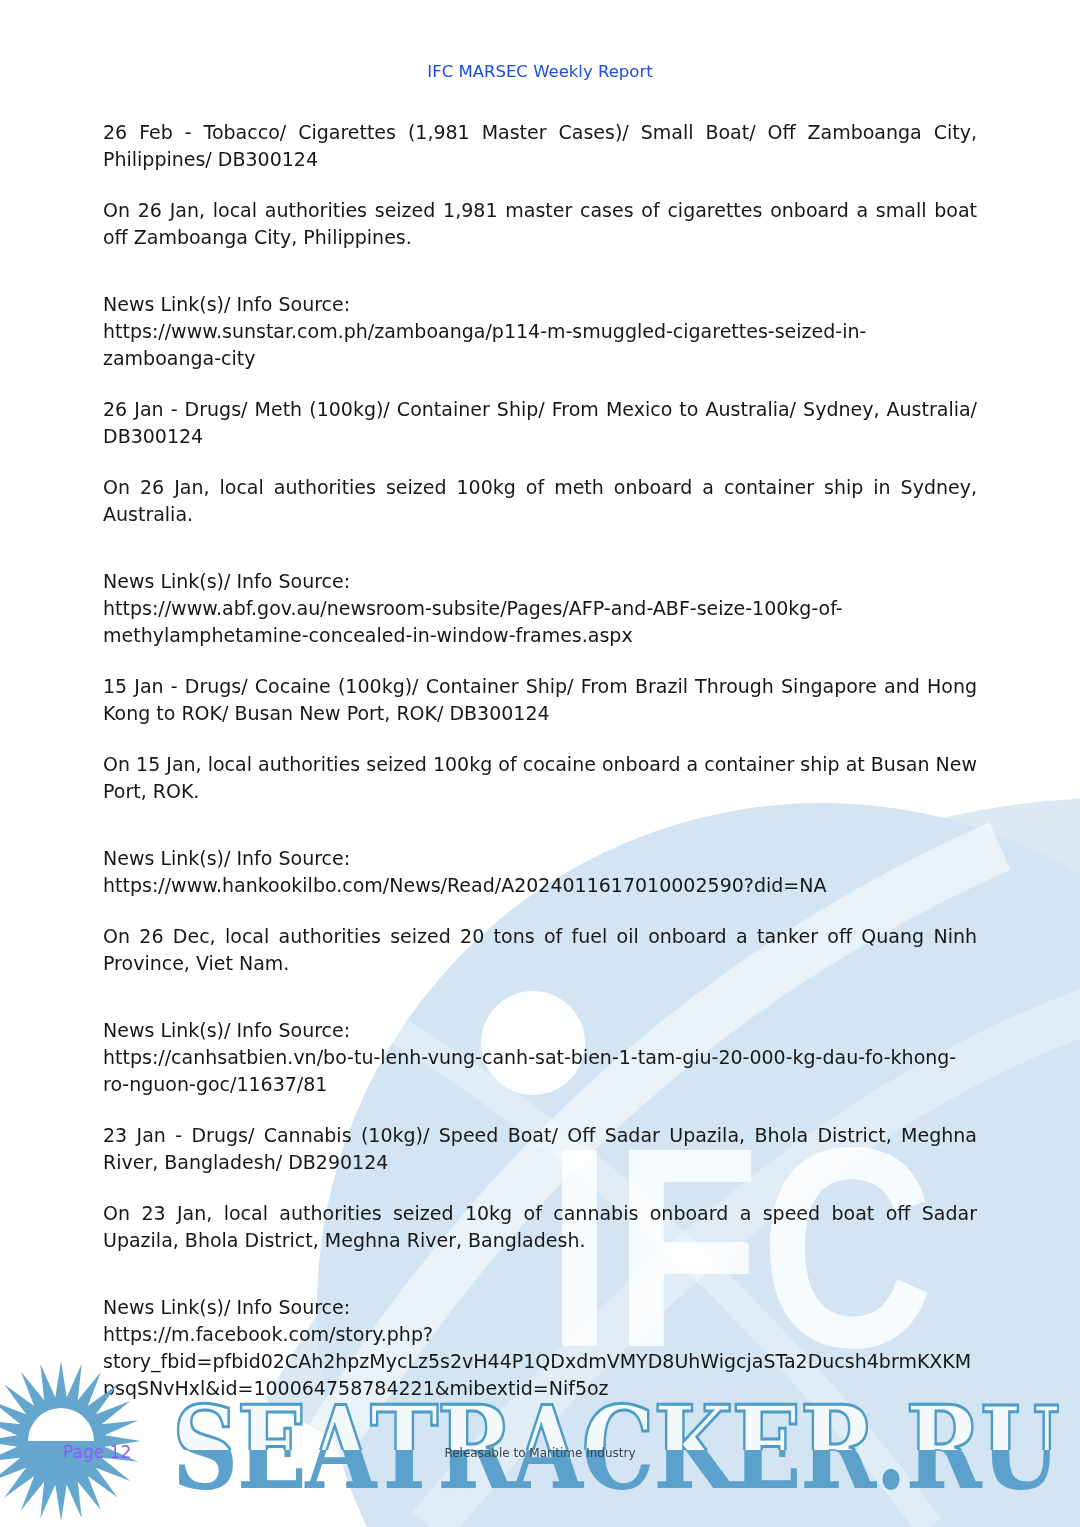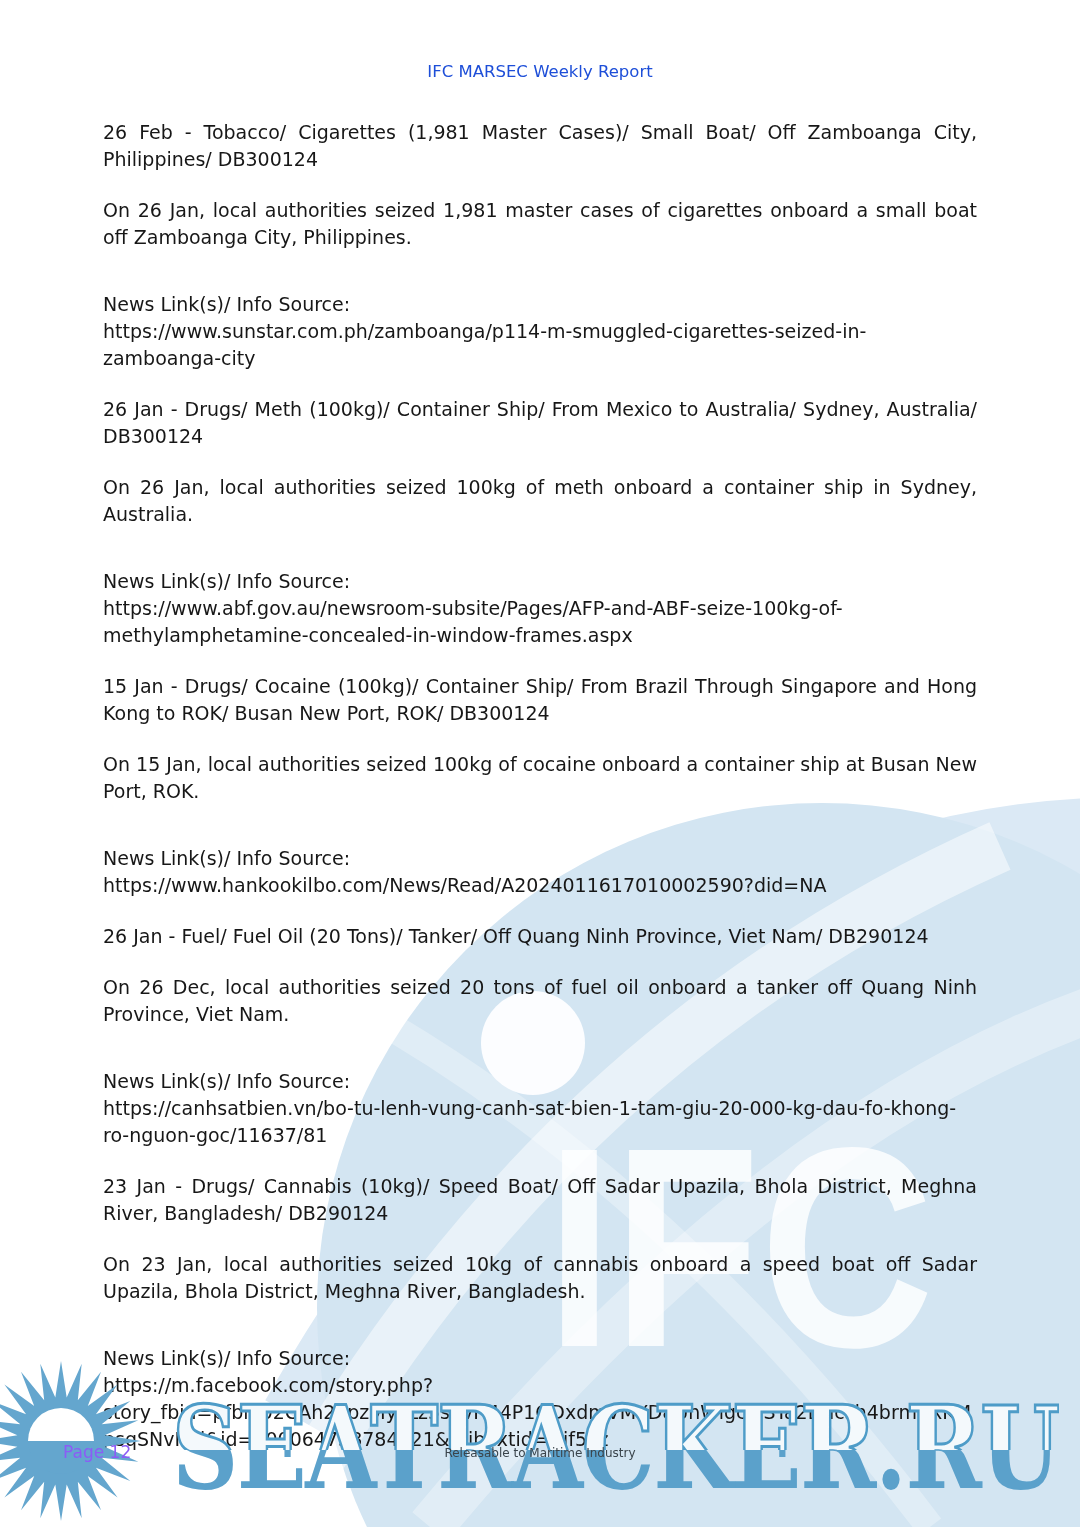--- a/index.html
+++ b/index.html
@@ -91,21 +91,20 @@
     </section>
 
     <section>
       <p>15 Jan - Drugs/ Cocaine (100kg)/ Container Ship/ From Brazil Through Singapore and Hong Kong to ROK/ Busan New Port, ROK/ DB300124</p>
       <p>On 15 Jan, local authorities seized 100kg of cocaine onboard a container ship at Busan New Port, ROK.</p>
       <p class="source-label">News Link(s)/ Info Source:</p>
       <p class="source-url">https://www.hankookilbo.com/News/Read/A2024011617010002590?did=NA</p>
     </section>
 
     <section>
-      <p>26 Jan - Fuel/ Fuel Oil (20 Tons)/ Tanker/ Off Quang Ninh Province, Viet Nam/ DB290124</p>
       <p>On 26 Dec, local authorities seized 20 tons of fuel oil onboard a tanker off Quang Ninh Province, Viet Nam.</p>
       <p class="source-label">News Link(s)/ Info Source:</p>
       <p class="source-url">https://canhsatbien.vn/bo-tu-lenh-vung-canh-sat-bien-1-tam-giu-20-000-kg-dau-fo-khong-ro-nguon-goc/11637/81</p>
     </section>
 
     <section>
       <p>23 Jan - Drugs/ Cannabis (10kg)/ Speed Boat/ Off Sadar Upazila, Bhola District, Meghna River, Bangladesh/ DB290124</p>
       <p>On 23 Jan, local authorities seized 10kg of cannabis onboard a speed boat off Sadar Upazila, Bhola District, Meghna River, Bangladesh.</p>
       <p class="source-label">News Link(s)/ Info Source:</p>
       <p class="source-url">https://m.facebook.com/story.php?story_fbid=pfbid02CAh2hpzMycLz5s2vH44P1QDxdmVMYD8UhWigcjaSTa2Ducsh4brmKXKMpsqSNvHxl&amp;id=100064758784221&amp;mibextid=Nif5oz</p>

